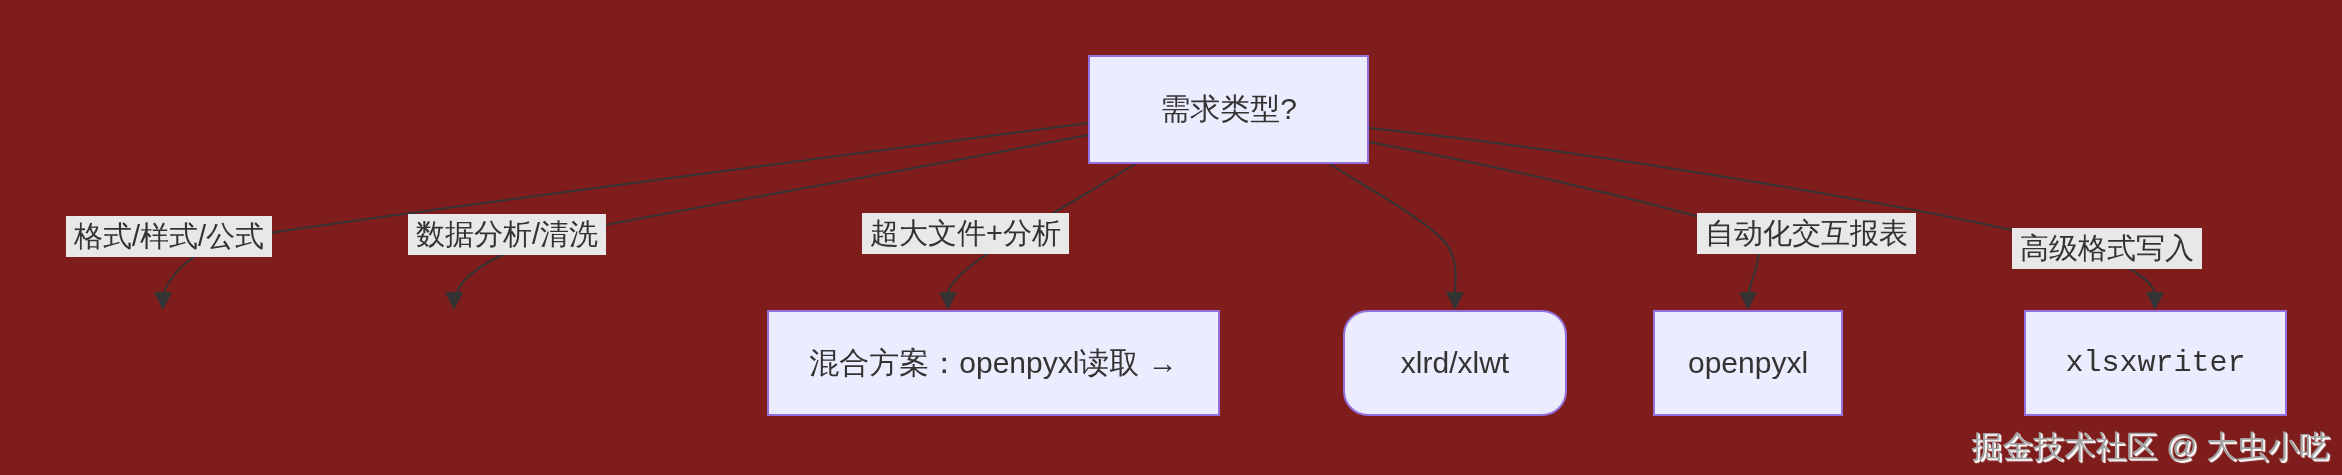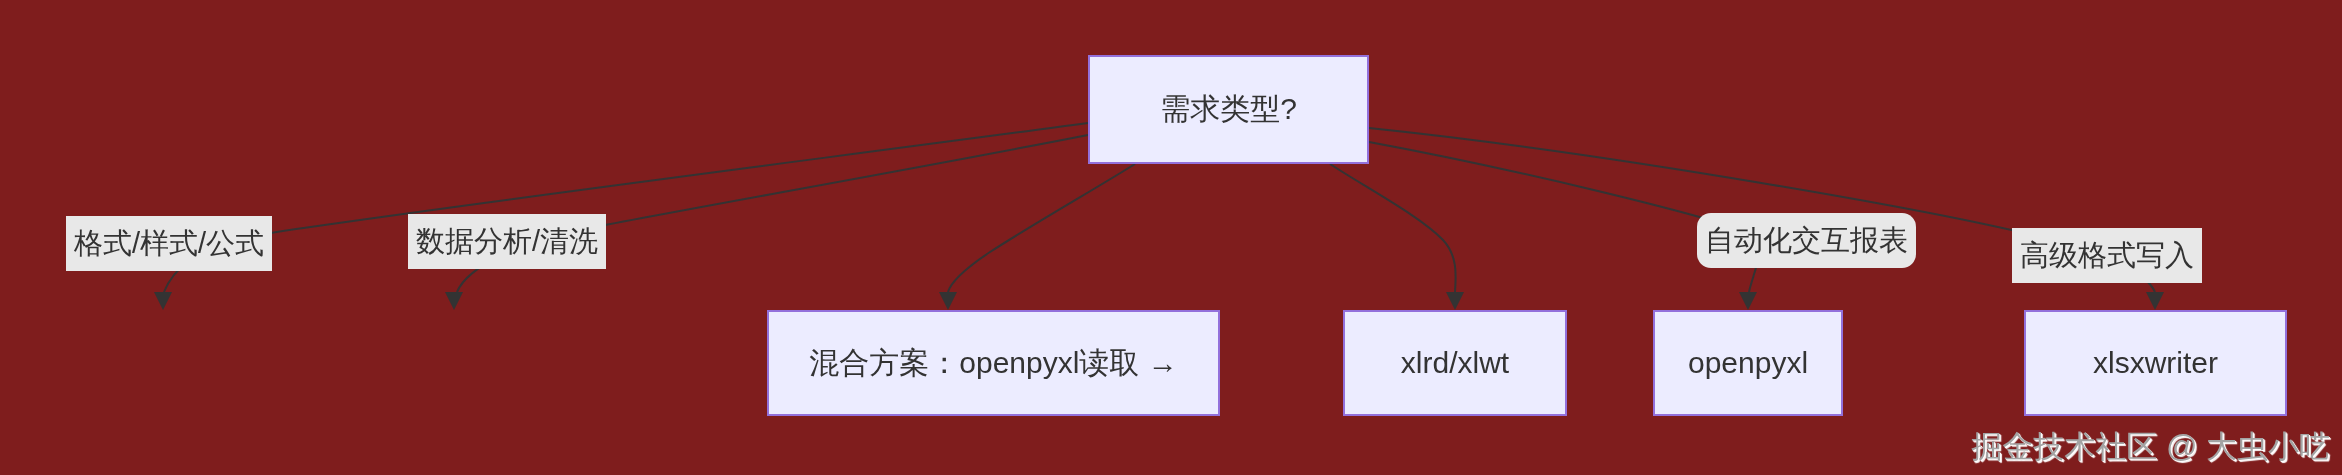--- a/index.html
+++ b/index.html
@@ -23,21 +23,21 @@
     font-size:30px;
     color:var(--text,#333333);
     white-space:nowrap;
   }
   .edge-label {
     position:absolute;
     background:var(--label-bg,#e8e8e8);
     color:var(--text,#333333);
     font-size:29px;
     line-height:1.35;
-    padding:8px 8px;
+    padding:1px 8px;
     white-space:nowrap;
   }
   .watermark {
     position:absolute;
     top:426px; right:12px;
     font-size:31px;
     color:#a3a3a3;
     text-shadow:1px 1px 0 #ffffff, 2px 2px 1px #ffffff;
     white-space:nowrap;
   }
@@ -65,23 +65,24 @@
     <polygon points="1739,292 1757,292 1748,310"></polygon>
 
     <path d="M1369,128 C1600,152 1950,212 2060,242 C2118,258 2148,276 2155,292"></path>
     <polygon points="2146,292 2164,292 2155,310"></polygon>
   </svg>
 
   <div class="node" style="left:1088px; top:55px; width:281px; height:109px;">需求类型?</div>
 
   <div class="edge-label" style="left:66px; top:216px;">格式/样式/公式</div>
   <div class="edge-label" style="left:408px; top:214px;">数据分析/清洗</div>
-  <div class="edge-label" style="left:1697px; top:213px;border-radius:14px;">自动化交互报表</div>
+  <div class="edge-label" style="left:862px; top:213px;">超大文件+分析</div>
+  <div class="edge-label" style="left:1697px; top:213px;">自动化交互报表</div>
   <div class="edge-label" style="left:2012px; top:228px;">高级格式写入</div>
 
   <div class="node" style="left:722px; top:310px; width:453px; height:106px;margin-left:45px;">混合方案：openpyxl读取 →</div>
-  <div class="node" style="left:1343px; top:310px; width:224px; height:106px;">xlrd/xlwt</div>
+  <div class="node" style="left:1343px; top:310px; width:224px; height:106px;border-radius:25px;">xlrd/xlwt</div>
   <div class="node" style="left:1653px; top:310px; width:190px; height:106px;">openpyxl</div>
-  <div class="node" style="left:2024px; top:310px; width:263px; height:106px;">xlsxwriter</div>
+  <div class="node" style="left:2024px; top:310px; width:263px; height:106px;font-family:Liberation Mono, monospace;">xlsxwriter</div>
 
   <div class="watermark">掘金技术社区 @ 大虫小呓</div>
 
 </div>
 
 </body></html>

